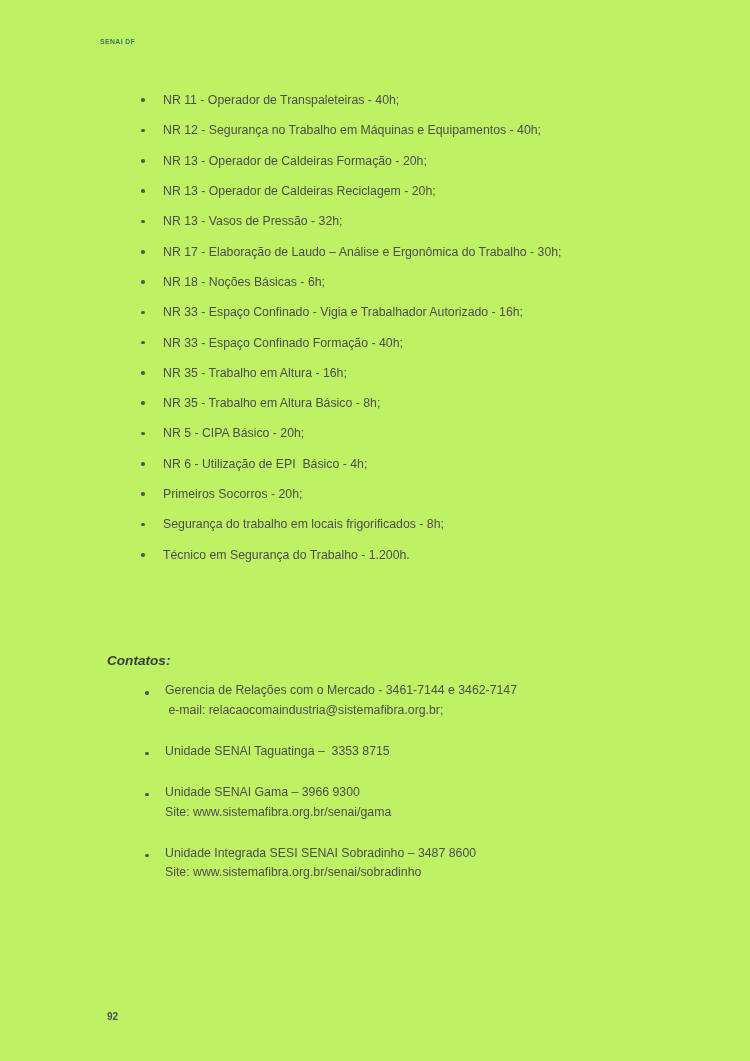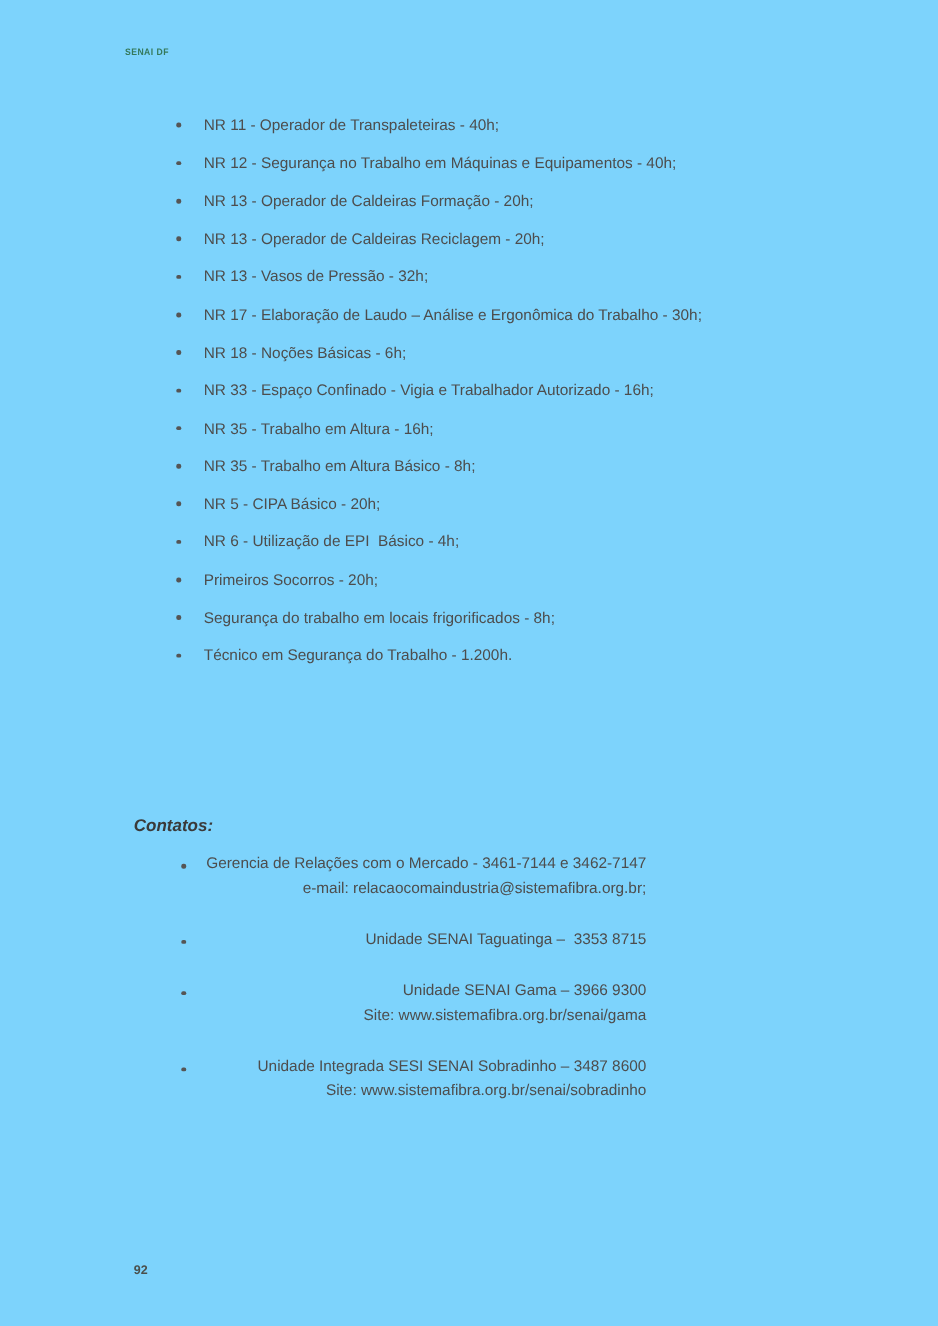--- a/index.html
+++ b/index.html
@@ -1,20 +1,20 @@
 <!DOCTYPE html>
 <html><head>
 <meta charset="utf-8">
 <style>
   html, body { margin: 0; padding: 0; background: #ffffff; }
   .page {
     position: relative;
     width: 750px;
     height: 1061px;
-    background: #7dd3fc;
+    background: #bef264;
     overflow: hidden;
     font-family: "Liberation Sans", sans-serif;
   }
   .brand {
     position: absolute;
     left: 100px;
     top: 37px;
     font-size: 7.5px;
     font-weight: 700;
     letter-spacing: 0.4px;
@@ -58,21 +58,20 @@
     line-height: 18px;
     font-style: italic;
   }
   ul.contacts {
     position: absolute;
     left: 165px;
     top: 681px;
     margin: 0;
     padding: 0;
     list-style: none;
-    text-align: right;
   }
   ul.contacts li {
     position: relative;
     margin-bottom: 21.2px;
     font-size: 12.3px;
     color: #4d4d4d;
     line-height: 19.8px;
   }
   ul.contacts li .dot { top: 10px; margin-top: 0; left: -20px; }
   .contact-lines div { white-space: pre; }
@@ -128,20 +127,24 @@
       <li>
         <span class="dot"></span>
         <span class="txt">NR 18 - Noções Básicas - 6h;</span>
       </li>
 
       <li>
         <span class="dot"></span>
         <span class="txt">NR 33 - Espaço Confinado - Vigia e Trabalhador Autorizado - 16h;</span>
       </li>
 
+      <li>
+        <span class="dot"></span>
+        <span class="txt">NR 33 - Espaço Confinado Formação - 40h;</span>
+      </li>
 
 
       <li>
         <span class="dot"></span>
         <span class="txt">NR 35 - Trabalho em Altura - 16h;</span>
       </li>
 
       <li>
         <span class="dot"></span>
         <span class="txt">NR 35 - Trabalho em Altura Básico - 8h;</span>

